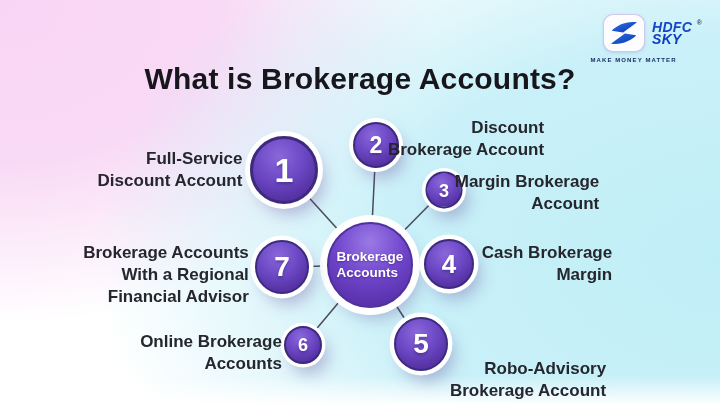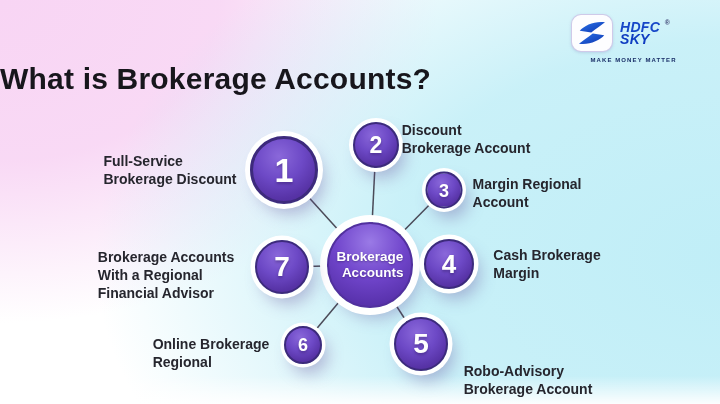--- a/index.html
+++ b/index.html
@@ -7,26 +7,26 @@
   .canvas{
     position:relative;width:720px;height:404px;overflow:hidden;
     background:
       linear-gradient(0deg, rgba(255,255,255,0.95) 0%, rgba(255,255,255,0) 7%),
       radial-gradient(120% 135% at 102% 64%, #c0eef7 0%, rgba(192,238,247,0.85) 40%, rgba(192,238,247,0) 74%),
       radial-gradient(95% 125% at 0% 0%, #f8d5f4 0%, rgba(248,213,244,0.9) 32%, rgba(248,213,244,0) 64%),
       #ffffff;
   }
   
   .title{
-    position:absolute;left:0;right:0;top:62px;
+    position:absolute;left:0;right:0;top:62px;text-align:center;
     font-size:30px;font-weight:800;letter-spacing:0.2px;color:#17161c;margin:0;
   }
   
   .logo{position:absolute;top:14px;left:571px;width:125px;display:flex;flex-direction:column;}
-  .logo-row{display:flex;align-items:center;gap:7px;}
+  .logo-row{display:flex;align-items:center;gap:7px;margin-left:32px;}
   .logo-mark{
     width:40px;height:36px;border-radius:10px;background:#fdfdff;
     border:1px solid rgba(170,160,215,0.55);
     box-shadow:0 1px 3px rgba(120,120,180,0.25);
     display:flex;align-items:center;justify-content:center;
   }
   .logo-mark svg{width:32px;height:26px;}
   .brand{position:relative;font-style:italic;font-weight:800;font-size:14px;line-height:12px;color:#1747c8;letter-spacing:0.3px;}
   .brand .l2{color:#0f3cc0;text-align:center;}
   .reg{position:absolute;top:-4px;right:-10px;font-size:7px;font-style:normal;color:#3a3f70;}
@@ -41,26 +41,26 @@
     background:radial-gradient(circle at 42% 28%, #8a68da 0%, #6d49c6 42%, #5733a6 74%, #4b2b94 100%);
     border:var(--bw) solid #3d2a7c;
     box-shadow:0 0 0 var(--ring) #fff, 6px 10px 16px rgba(95,70,150,0.35);
     display:flex;align-items:center;justify-content:center;
   }
   .num{color:#fff;font-weight:800;font-size:var(--fs);line-height:1;text-shadow:0 2px 3px rgba(40,20,80,0.4);}
   .hub{
     background:radial-gradient(circle at 50% 22%, #9a7ae6 0%, #7146cc 45%, #5a33ae 80%, #4e2b9c 100%);
     border:2px solid #52309e;
   }
-  .hub-label{color:#fff;font-weight:700;font-size:13.5px;line-height:1.18;text-align:right;white-space:pre-line;text-shadow:0 1px 2px rgba(40,20,80,0.45);}
+  .hub-label{color:#fff;font-weight:700;font-size:13.5px;line-height:1.18;text-align:left;white-space:pre-line;text-shadow:0 1px 2px rgba(40,20,80,0.45);}
   
   .node-label{
     position:absolute;z-index:2;transform:translate(-50%,-50%);
-    font-size:14px;font-weight:700;color:#26262e;line-height:1.3;
-    text-align:left;white-space:pre-line;
+    font-size:17px;font-weight:700;color:#26262e;line-height:1.3;
+    text-align:right;white-space:pre-line;
   }
 </style>
 </head>
 <body>
 
 <div class="canvas">
 
   <h1 class="title">What is Brokerage Accounts?</h1>
 
   <div class="logo">
@@ -117,28 +117,28 @@
     <span class="num">5</span>
   </div>
   <div class="node" style="left:303px;top:345px;--d:34px;--bw:2px;--ring:3.5px;--fs:18px;">
     <span class="num">6</span>
   </div>
   <div class="node" style="left:282px;top:267px;--d:50px;--bw:2.5px;--ring:4.5px;--fs:28px;">
     <span class="num">7</span>
   </div>
 
   <div class="node-label" style="left:170px;top:170px;">Full-Service
-Brokerage Discount</div>
+Discount Account</div>
   <div class="node-label" style="left:466px;top:139px;">Discount
 Brokerage Account</div>
-  <div class="node-label" style="left:527px;top:193px;">Margin Regional
+  <div class="node-label" style="left:527px;top:193px;">Margin Brokerage
 Account</div>
   <div class="node-label" style="left:547px;top:264px;">Cash Brokerage
 Margin</div>
   <div class="node-label" style="left:528px;top:344px;margin-top:36px;">Robo-Advisory
 Brokerage Account</div>
   <div class="node-label" style="left:211px;top:353px;">Online Brokerage
-Regional</div>
+Accounts</div>
   <div class="node-label" style="left:166px;top:275px;">Brokerage Accounts
 With a Regional
 Financial Advisor</div>
 
 </div>
 
 </body></html>

